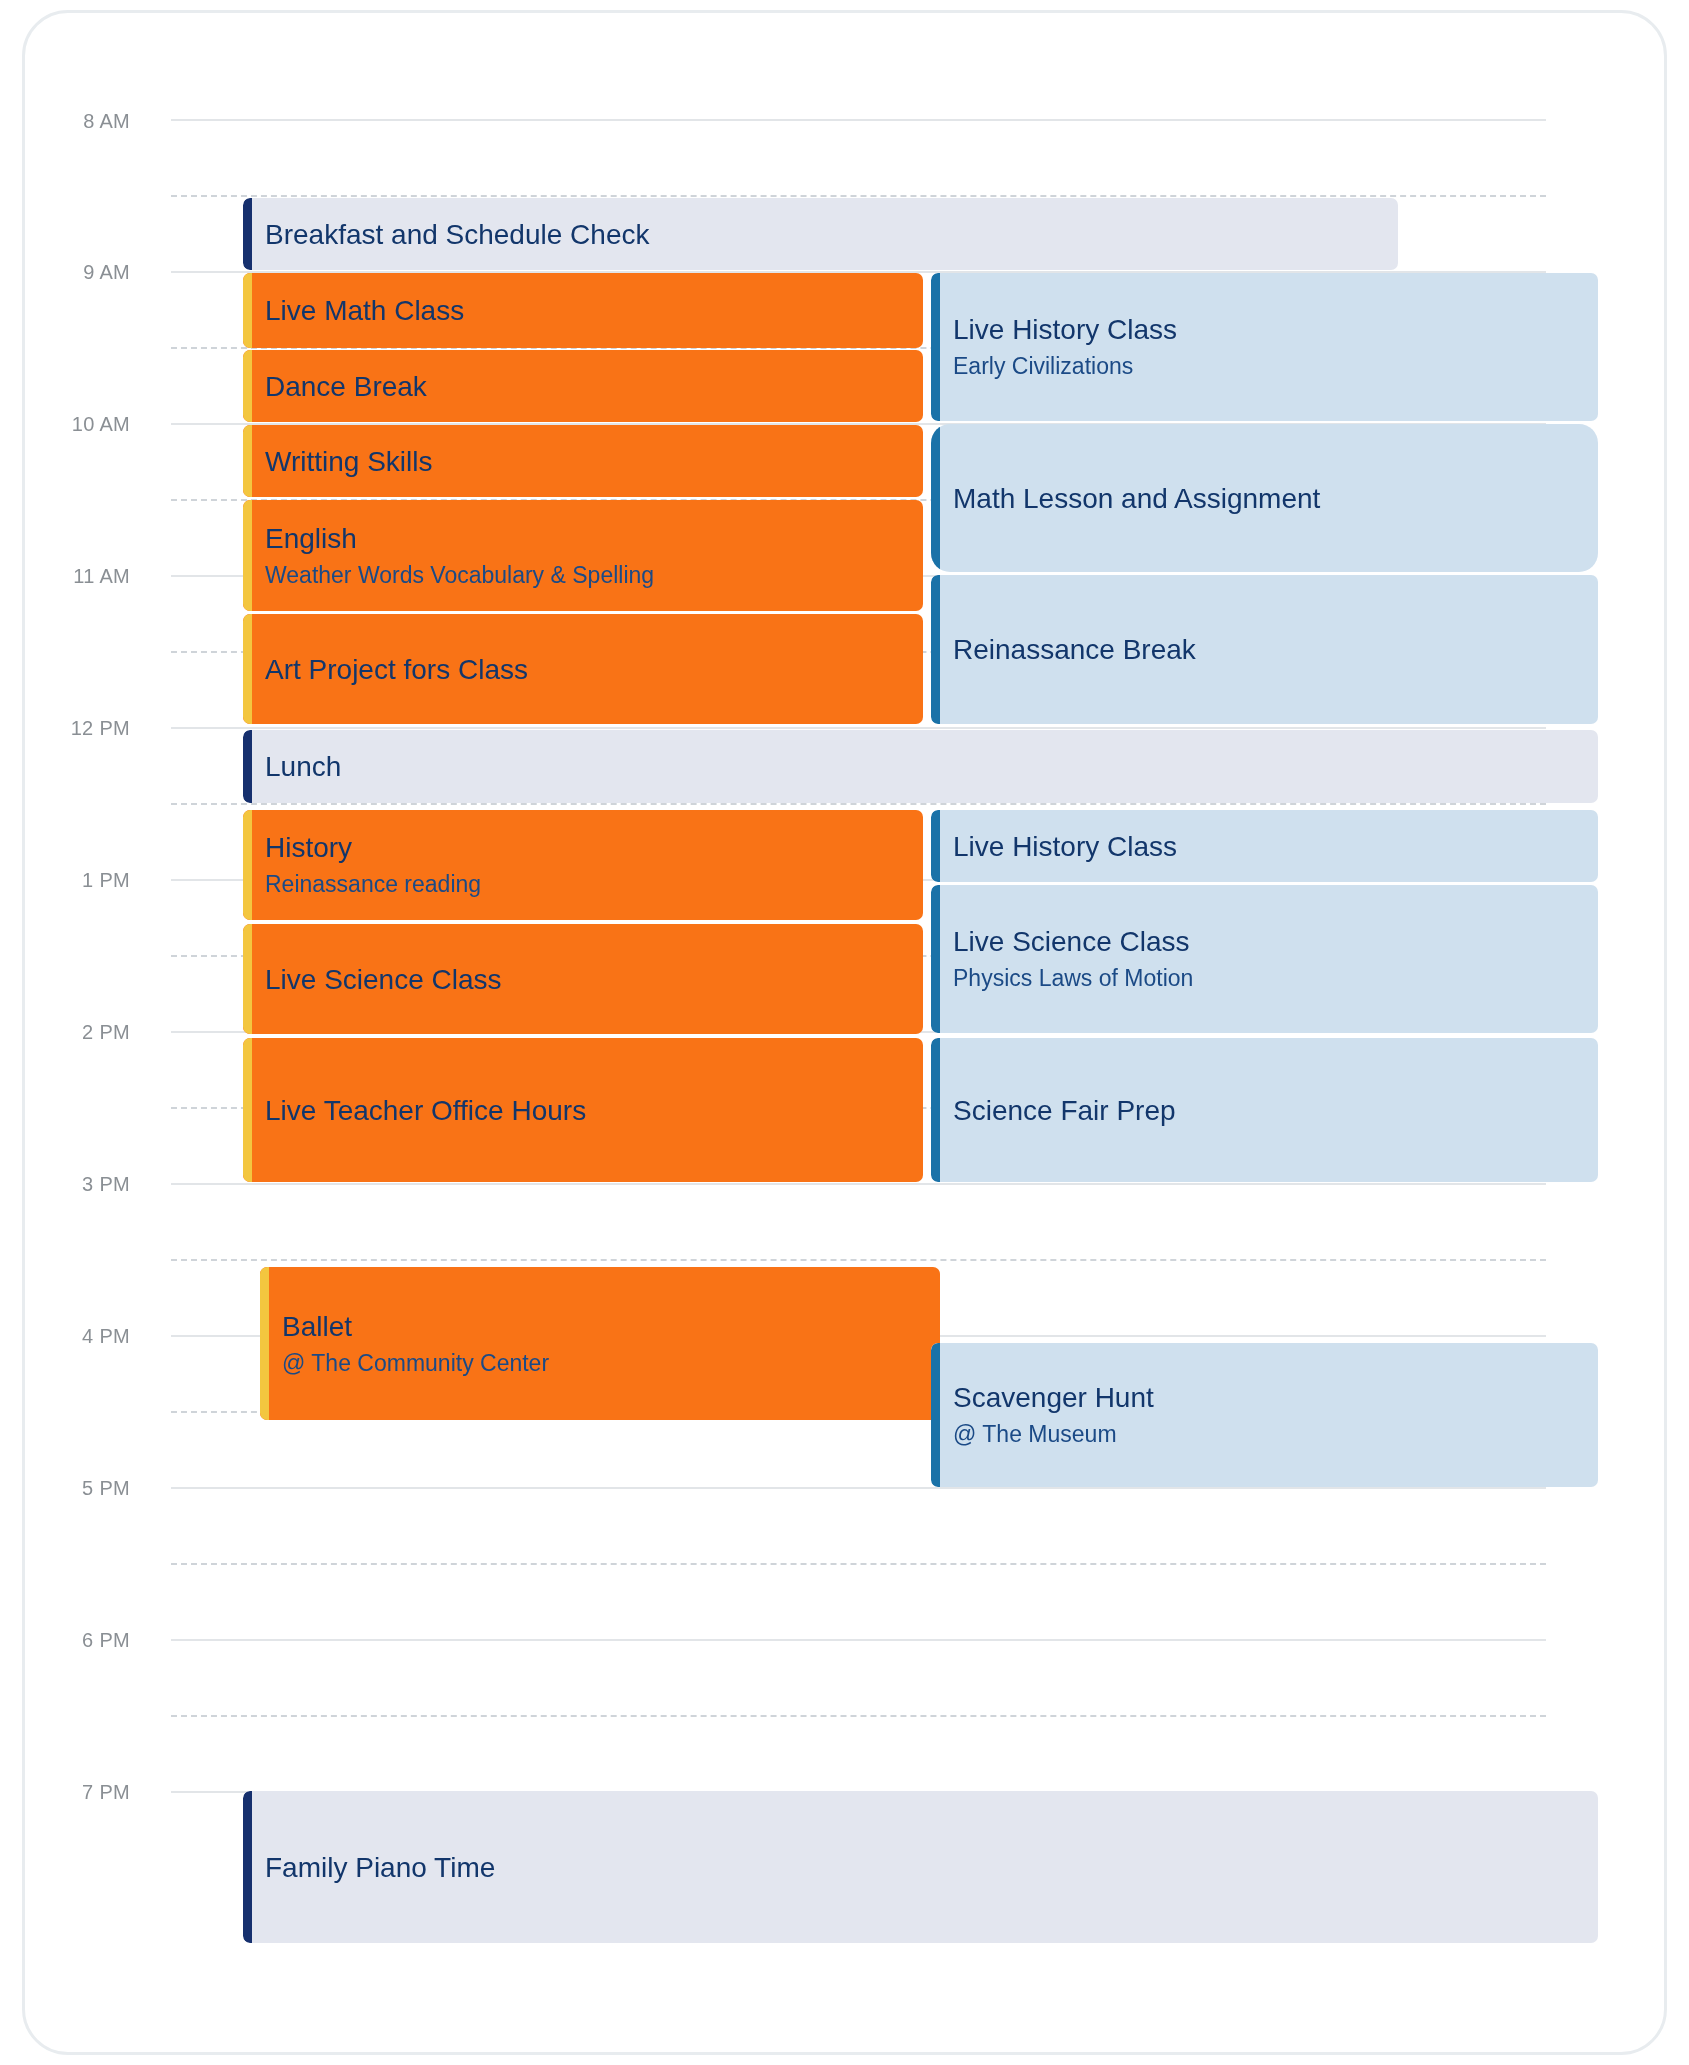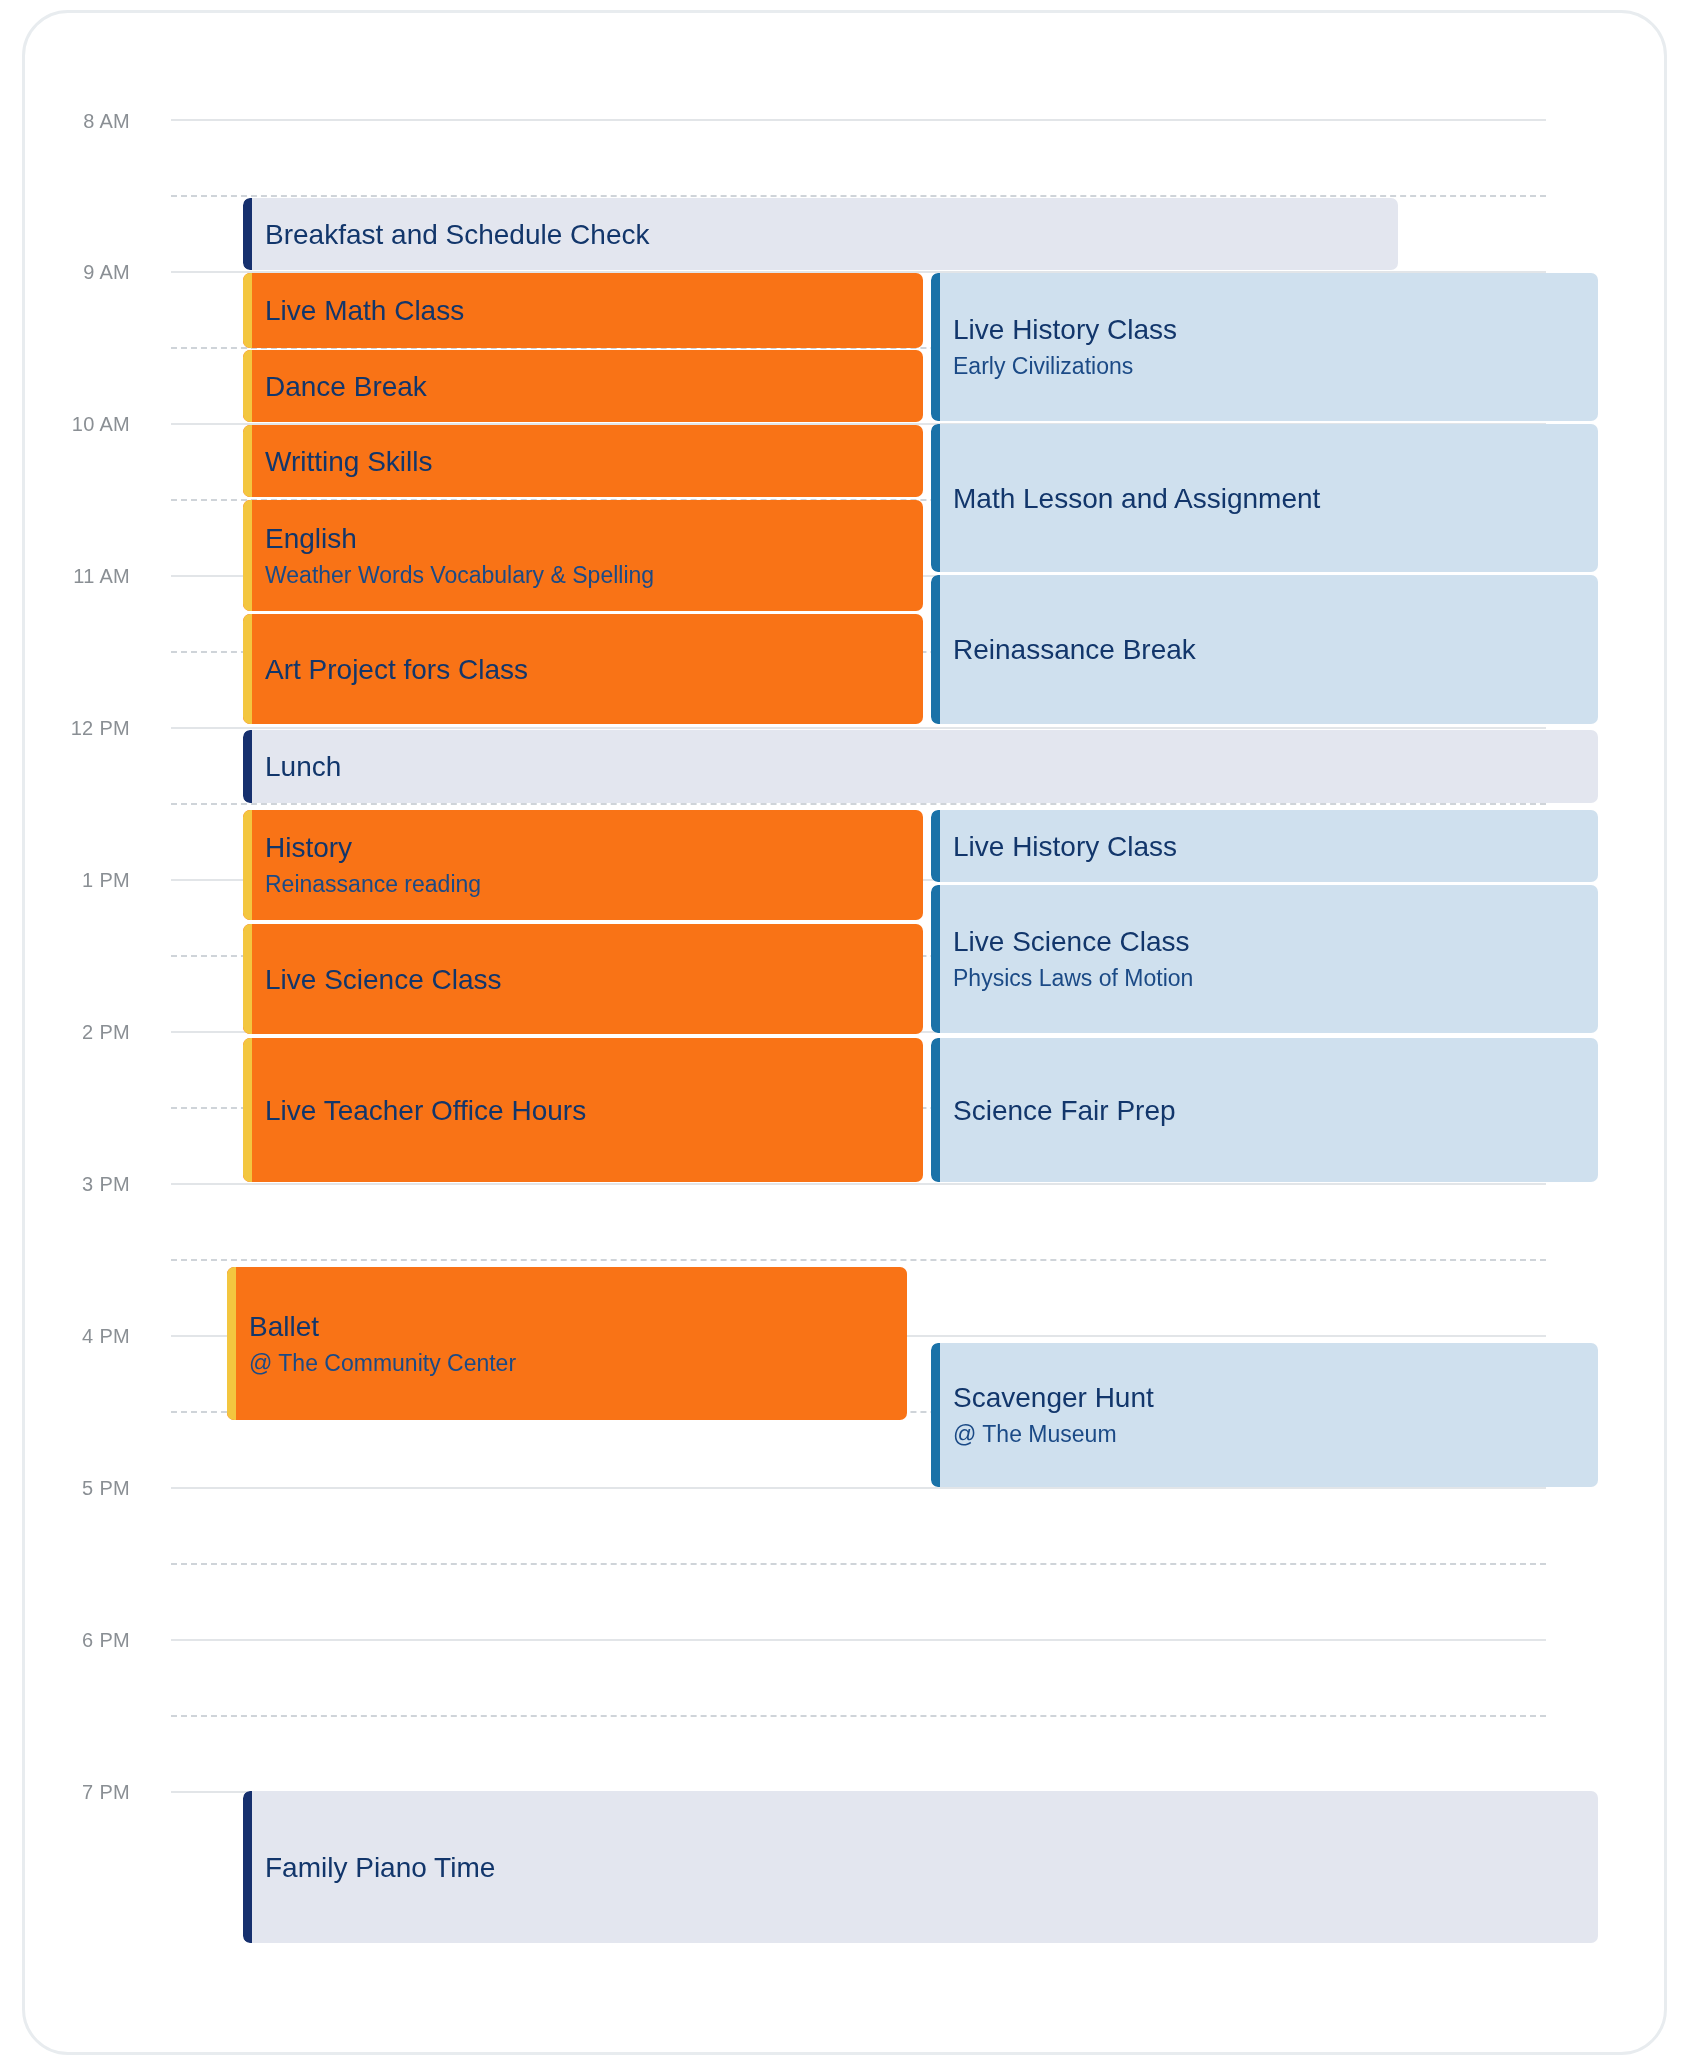--- a/index.html
+++ b/index.html
@@ -179,21 +179,21 @@
       </div>
 
       <div class="event ev-blue" style="left:906px; top:260px; width:667px; height:148px;">
         <div class="bar"></div>
         <div class="content">
           <div class="title">Live History Class</div>
           <div class="subtitle">Early Civilizations</div>
         </div>
       </div>
 
-      <div class="event ev-blue" style="left:906px; top:411px; width:667px; height:148px;">
+      <div class="event ev-blue" style="left:906px; top:411px; width:667px; height:148px;border-radius:19px;">
         <div class="bar"></div>
         <div class="content">
           <div class="title">Math Lesson and Assignment</div>
         </div>
       </div>
 
       <div class="event ev-blue" style="left:906px; top:562px; width:667px; height:149px;">
         <div class="bar"></div>
         <div class="content">
           <div class="title">Reinassance Break</div>
@@ -244,21 +244,21 @@
         </div>
       </div>
 
       <div class="event ev-blue" style="left:906px; top:1025px; width:667px; height:144px;">
         <div class="bar"></div>
         <div class="content">
           <div class="title">Science Fair Prep</div>
         </div>
       </div>
 
-      <div class="event ev-yellow" style="left:202px; top:1254px; width:680px; height:153px;">
+      <div class="event ev-yellow" style="left:235px; top:1254px; width:680px; height:153px;">
         <div class="bar"></div>
         <div class="content">
           <div class="title">Ballet</div>
           <div class="subtitle">@ The Community Center</div>
         </div>
       </div>
 
       <div class="event ev-blue" style="left:906px; top:1330px; width:667px; height:144px;">
         <div class="bar"></div>
         <div class="content">

